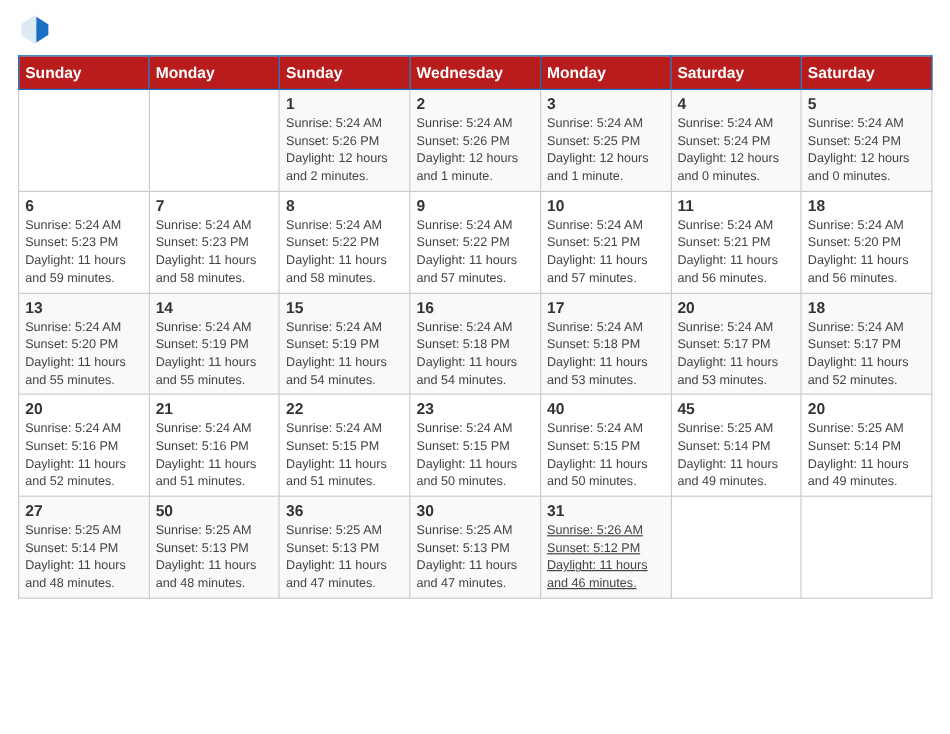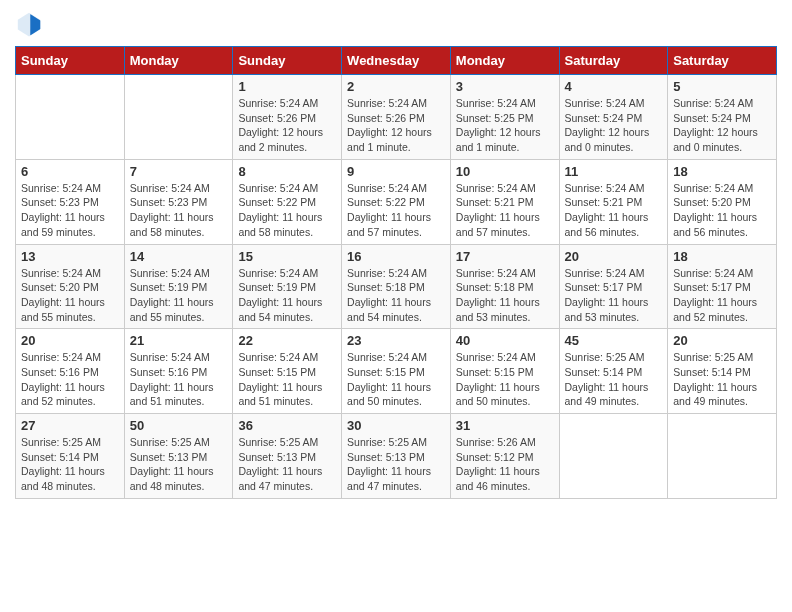--- a/index.html
+++ b/index.html
@@ -304,21 +304,21 @@
 Daylight: 11 hours and 47 minutes.</div>
         </td>
         <td>
           <span class="day-num">30</span>
           <div class="day-info" style="white-space: pre-line;">Sunrise: 5:25 AM
 Sunset: 5:13 PM
 Daylight: 11 hours and 47 minutes.</div>
         </td>
         <td>
           <span class="day-num">31</span>
-          <div class="day-info" style="white-space: pre-line;">Sunrise: 5:26 AM
+          <div class="day-info" style="white-space: pre-line; text-decoration: underline;">Sunrise: 5:26 AM
 Sunset: 5:12 PM
 Daylight: 11 hours and 46 minutes.</div>
         </td>
         <td class="empty-cell"></td>
         <td class="empty-cell"></td>
       </tr>
     </tbody>
 </table>
 
 </body></html>

